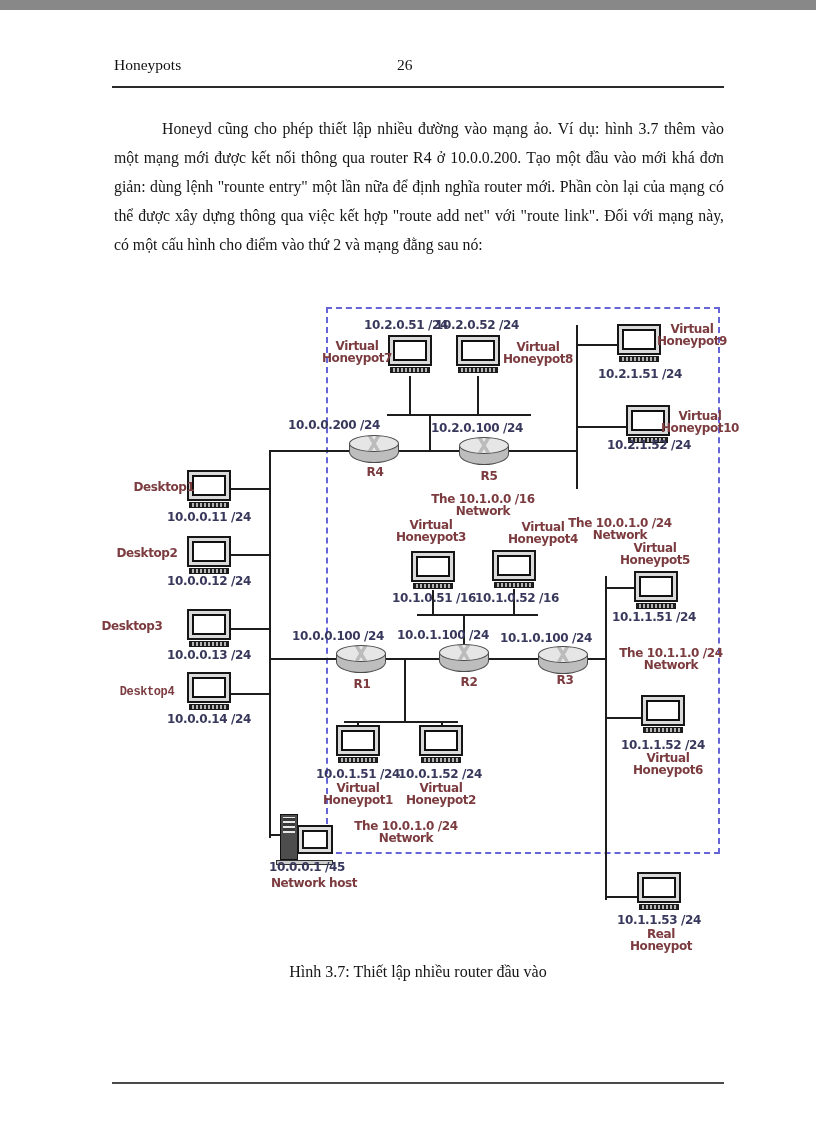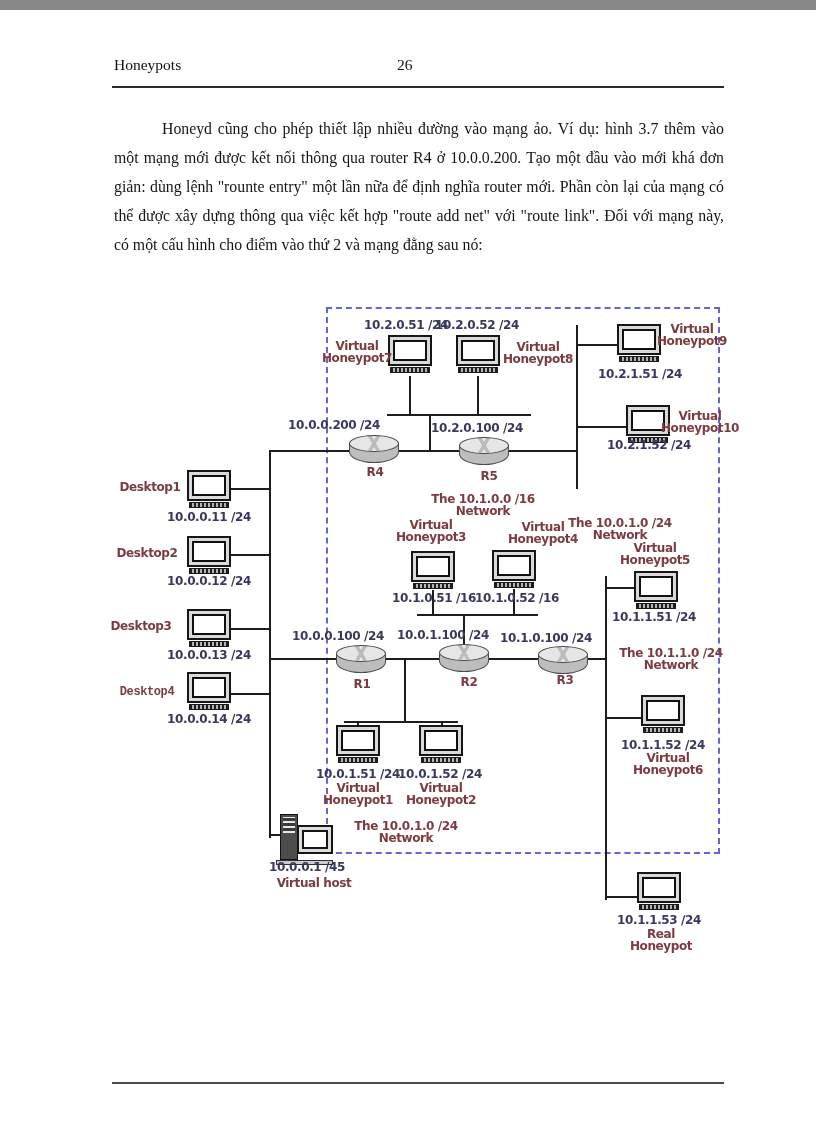--- a/index.html
+++ b/index.html
@@ -223,25 +223,25 @@
       <div class="dlabel ip" style="left: 640px; top: 359px; color: rgb(56, 56, 92);">10.2.1.51 /24</div>
       <div class="dlabel name" style="left: 700px; top: 401px; color: rgb(123, 59, 63);">Virtual
 Honeypot10</div>
       <div class="dlabel ip" style="left: 649px; top: 430px; color: rgb(56, 56, 92);">10.2.1.52 /24</div>
       <div class="dlabel ip" style="left: 334px; top: 410px; color: rgb(56, 56, 92);">10.0.0.200 /24</div>
       <div class="dlabel ip" style="left: 477px; top: 413px; color: rgb(56, 56, 92);">10.2.0.100 /24</div>
       <div class="dlabel name" style="left: 375px; top: 457px; color: rgb(123, 59, 63);">R4</div>
       <div class="dlabel name" style="left: 489px; top: 461px; color: rgb(123, 59, 63);">R5</div>
       <div class="dlabel name" style="left: 483px; top: 484px; color: rgb(123, 59, 63);">The 10.1.0.0 /16
 Network</div>
-      <div class="dlabel name" style="left: 150px; top: 472px; color: rgb(123, 59, 63);">Desktop1</div>
+      <div class="dlabel name" style="left: 164px; top: 472px; color: rgb(123, 59, 63);">Desktop1</div>
       <div class="dlabel ip" style="left: 209px; top: 502px; color: rgb(56, 56, 92);">10.0.0.11 /24</div>
       <div class="dlabel name" style="left: 147px; top: 538px; color: rgb(123, 59, 63);">Desktop2</div>
       <div class="dlabel ip" style="left: 209px; top: 566px; color: rgb(56, 56, 92);">10.0.0.12 /24</div>
-      <div class="dlabel name" style="left: 141px; top: 611px; color: rgb(123, 59, 63);">Desktop3</div>
+      <div class="dlabel name" style="left: 132px; top: 611px; color: rgb(123, 59, 63);">Desktop3</div>
       <div class="dlabel ip" style="left: 209px; top: 640px; color: rgb(56, 56, 92);">10.0.0.13 /24</div>
       <div class="dlabel name" style="left: 147px; top: 677px; color: rgb(123, 59, 63); font-family: Liberation Mono, monospace;">Desktop4</div>
       <div class="dlabel ip" style="left: 209px; top: 704px; color: rgb(56, 56, 92);">10.0.0.14 /24</div>
       <div class="dlabel name" style="left: 431px; top: 510px; color: rgb(123, 59, 63);">Virtual
 Honeypot3</div>
       <div class="dlabel name" style="left: 543px; top: 512px; color: rgb(123, 59, 63);">Virtual
 Honeypot4</div>
       <div class="dlabel name" style="left: 620px; top: 508px; color: rgb(123, 59, 63);">The 10.0.1.0 /24
 Network</div>
       <div class="dlabel name" style="left: 655px; top: 533px; color: rgb(123, 59, 63);">Virtual
@@ -262,20 +262,21 @@
 Honeypot1</div>
       <div class="dlabel ip" style="left: 440px; top: 759px; color: rgb(56, 56, 92);">10.0.1.52 /24</div>
       <div class="dlabel name" style="left: 441px; top: 773px; color: rgb(123, 59, 63);">Virtual
 Honeypot2</div>
       <div class="dlabel ip" style="left: 663px; top: 730px; color: rgb(56, 56, 92);">10.1.1.52 /24</div>
       <div class="dlabel name" style="left: 668px; top: 743px; color: rgb(123, 59, 63);">Virtual
 Honeypot6</div>
       <div class="dlabel name" style="left: 406px; top: 811px; color: rgb(123, 59, 63);">The 10.0.1.0 /24
 Network</div>
       <div class="dlabel ip" style="left: 307px; top: 852px; color: rgb(56, 56, 92);">10.0.0.1 /45</div>
-      <div class="dlabel name" style="left: 314px; top: 868px; color: rgb(123, 59, 63);">Virtual host</div>
+      <div class="dlabel name" style="left: 314px; top: 868px; color: rgb(123, 59, 63);">Network host</div>
       <div class="dlabel ip" style="left: 659px; top: 905px; color: rgb(56, 56, 92);">10.1.1.53 /24</div>
       <div class="dlabel name" style="left: 661px; top: 919px; color: rgb(123, 59, 63);">Real
 Honeypot</div>
     </div>
 
+  <div class="caption">Hình 3.7: Thiết lập nhiều router đầu vào</div>
   <div class="rule" style="left:112px;top:1072px;width:612px;height:1.5px;background:#4a4a4a;"></div>
 </div>
 
 </body></html>

